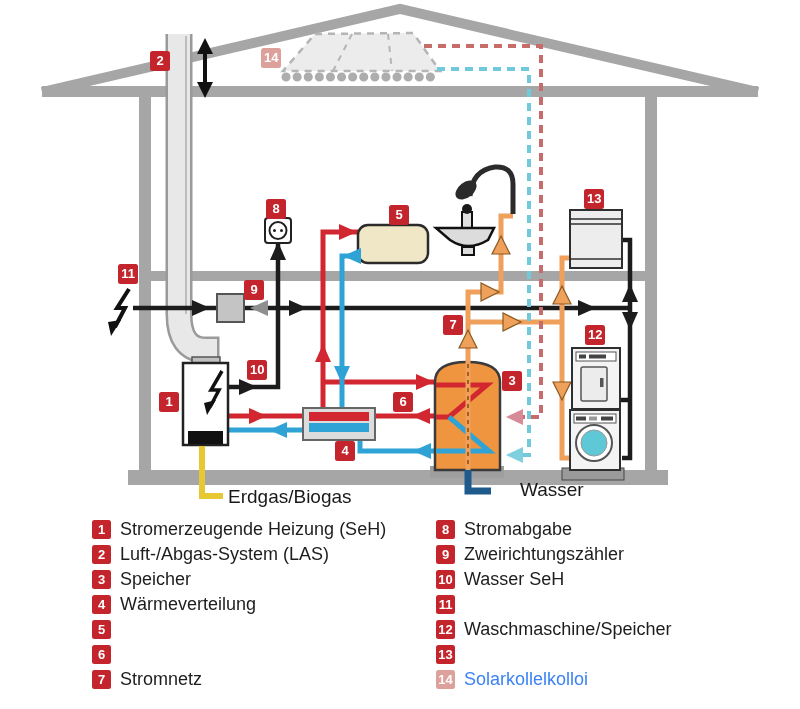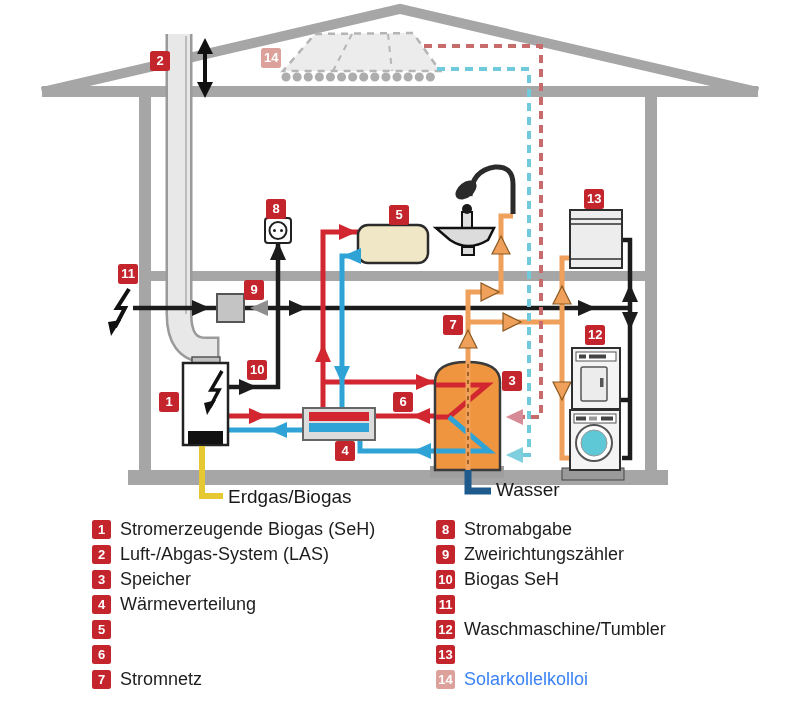--- a/index.html
+++ b/index.html
@@ -206,26 +206,26 @@
   <div class="badge-d" style="left:443px;top:315px">7</div>
   <div class="badge-d" style="left:266px;top:199px">8</div>
   <div class="badge-d" style="left:244px;top:280px">9</div>
   <div class="badge-d" style="left:247px;top:360px">10</div>
   <div class="badge-d" style="left:118px;top:264px">11</div>
   <div class="badge-d" style="left:585px;top:325px">12</div>
   <div class="badge-d" style="left:584px;top:189px">13</div>
   <div class="badge-d faded" style="left:261px;top:48px">14</div>
 
   <div class="pipe-label" style="left:228px;top:486px">Erdgas/Biogas</div>
-  <div class="pipe-label" style="left:496px;top:479px">Wasser</div>
+  <div class="pipe-label" style="left:520px;top:479px">Wasser</div>
 
   <div class="legend-col" style="left:92px;top:519px">
     <div class="legend-row">
         <span class="lbadge">1</span>
-        <span class="label">Stromerzeugende Biogas (SeH)</span>
+        <span class="label">Stromerzeugende Heizung (SeH)</span>
       </div>
     <div class="legend-row">
         <span class="lbadge">2</span>
         <span class="label">Luft-/Abgas-System (LAS)</span>
       </div>
     <div class="legend-row">
         <span class="lbadge">3</span>
         <span class="label">Speicher</span>
       </div>
     <div class="legend-row">
@@ -247,28 +247,28 @@
     <div class="legend-row">
         <span class="lbadge">8</span>
         <span class="label">Stromabgabe</span>
       </div>
     <div class="legend-row">
         <span class="lbadge">9</span>
         <span class="label">Zweirichtungszähler</span>
       </div>
     <div class="legend-row">
         <span class="lbadge">10</span>
-        <span class="label">Biogas SeH</span>
+        <span class="label">Wasser SeH</span>
       </div>
     <div class="legend-row">
         <span class="lbadge">11</span>
       </div>
     <div class="legend-row">
         <span class="lbadge">12</span>
-        <span class="label">Waschmaschine/Tumbler</span>
+        <span class="label">Waschmaschine/Speicher</span>
       </div>
     <div class="legend-row">
         <span class="lbadge">13</span>
       </div>
     <div class="legend-row faded">
         <span class="lbadge">14</span>
         <span class="label">Solarkollelkolloi</span>
       </div>
   </div>
 

